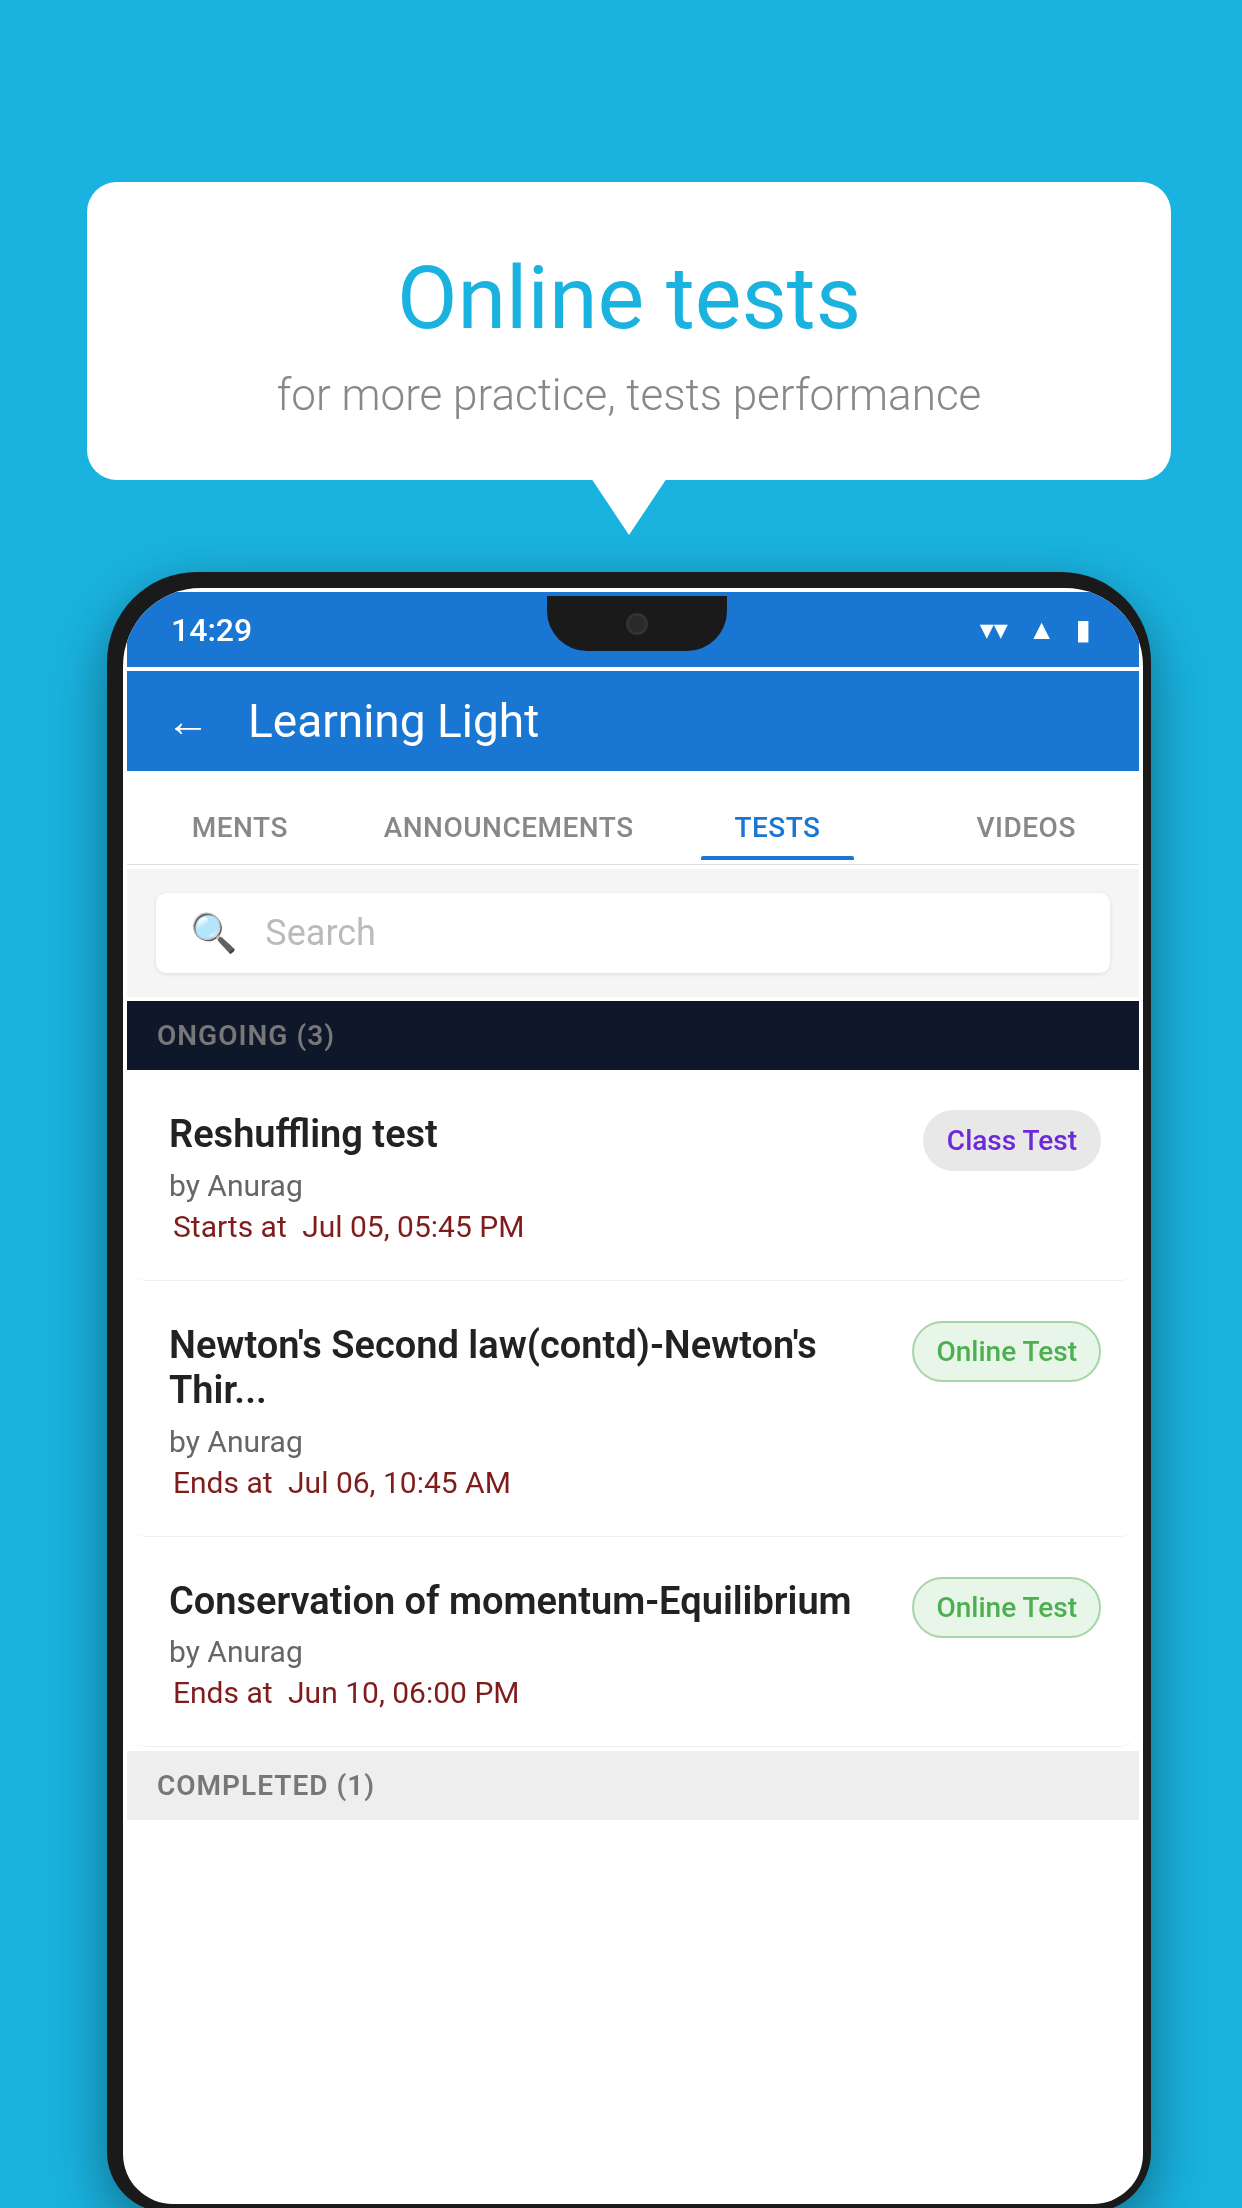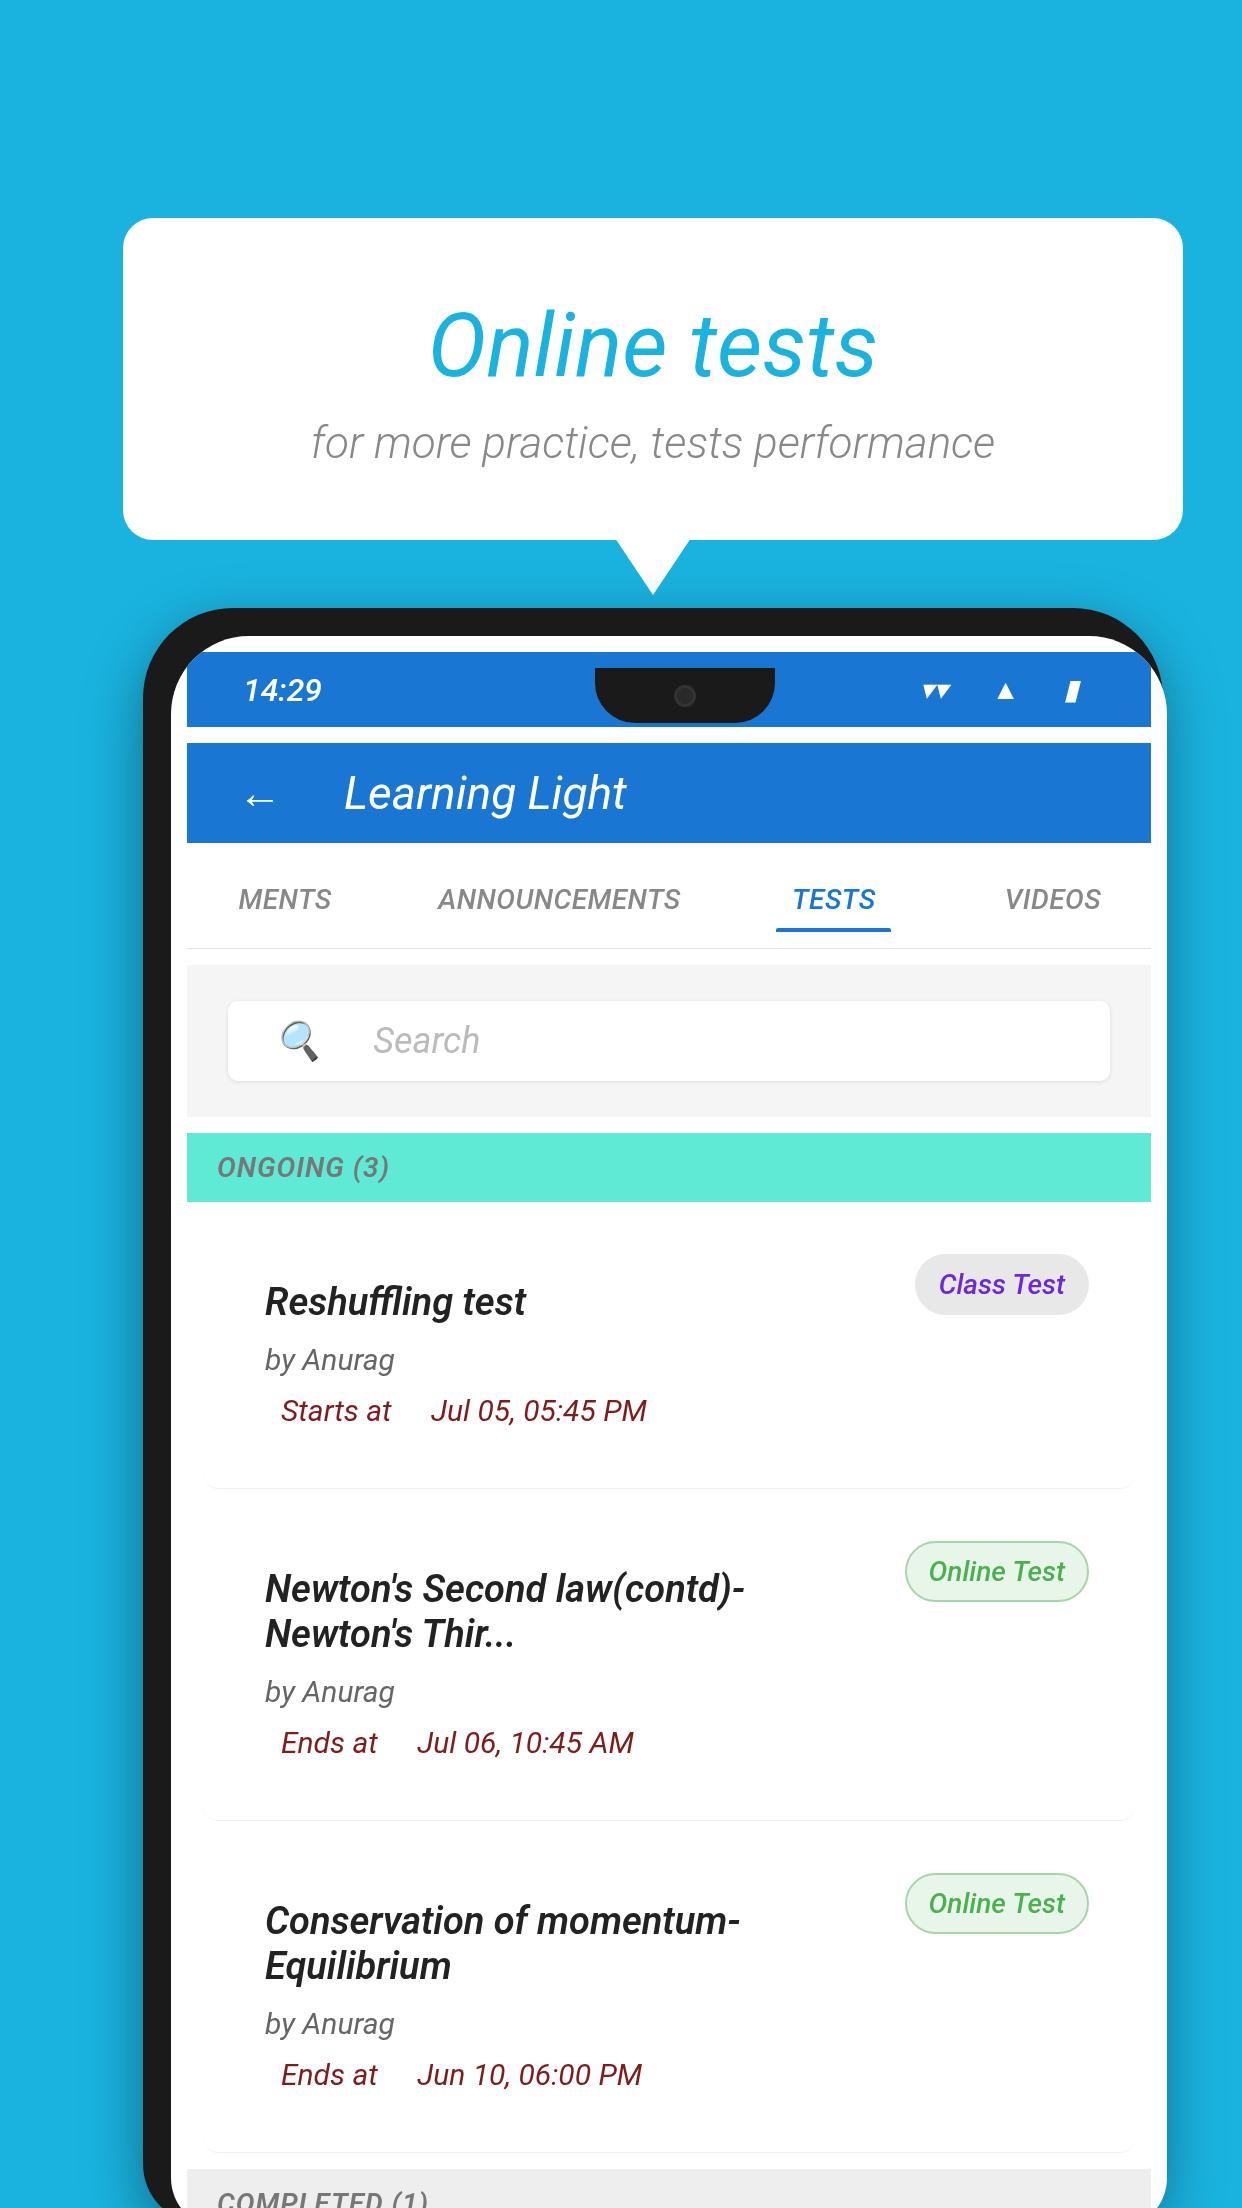--- a/index.html
+++ b/index.html
@@ -1,15 +1,15 @@
 <!DOCTYPE html>
 <html><head>
   <meta charset="utf-8">
   <style>
-    * { margin: 16px; padding: 0; box-sizing: border-box; font-style: italic; }
+    * { margin: 4px; padding: 0; box-sizing: border-box; }
 
     body {
       width: 1242px;
       height: 2208px;
       background-color: #1ab3e0;
       font-family: 'Roboto', Arial, sans-serif;
       overflow: hidden;
       position: relative;
     }
 
@@ -188,21 +188,21 @@
       color: #aaa;
       font-size: 38px;
     }
     .search-placeholder {
       color: #bbb;
       font-size: 36px;
     }
 
     
     .section-header {
-      background: #5eead4;
+      background: #0f172a;
       padding: 18px 30px;
       font-size: 28px;
       color: #777;
       font-weight: 600;
       letter-spacing: 1px;
     }
 
     
     .test-list {
       background: white;

